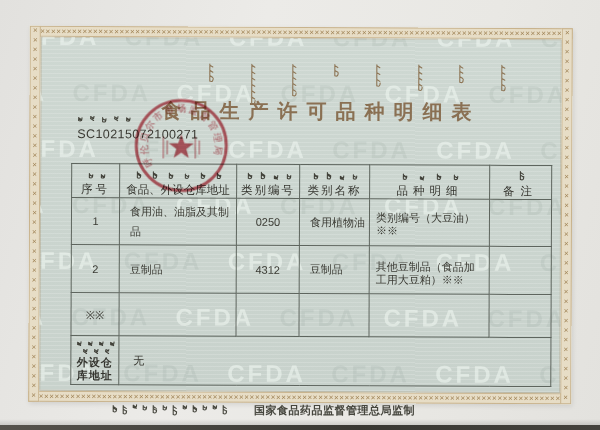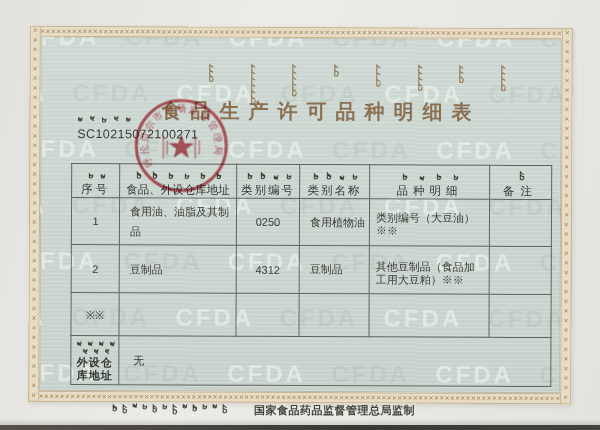--- a/index.html
+++ b/index.html
@@ -65,21 +65,21 @@
             width:38px;margin:1px auto 0;line-height:13px;}
   .wh-mg{justify-content:center;color:#42423a;margin-top:2px;}
   .wh-mg+.wh-mg{margin-top:1px;}
   td.wh-value{vertical-align:middle;padding-left:14px !important;font-size:11.5px;}
 
   
   .stamp{position:absolute;left:97px;top:64px;width:110px;height:110px;
          opacity:.82;mix-blend-mode:multiply;filter:blur(.4px);}
 
   
-  .footer{position:absolute;left:110px;top:403px;display:flex;align-items:flex-start;gap:26px;}
+  .footer{position:absolute;left:110px;top:403px;display:flex;align-items:center;gap:26px;}
   .footer-mg{color:#45453c;}
   .footer-text{font-size:11px;font-weight:bold;color:#45453d;letter-spacing:.5px;}
 </style>
 </head>
 <body>
 
 <div class="photo">
 
   <div class="cert">
     <div class="lace lace-t">××××××××××××××××××××××××××××××××××××××××××××××××××××××××××××××××××××××××××××××××××××××××××××××××××××××××××××××××××××××××××××××××××××××××××××××××××××××××××××××××××××××××××××××××××××××××××××××××××××××××××××××××××××××××××××××××××××××××××××××××××××××××××××××××××××××××××××××××××××××××××××××××××××××××××××××××××××××××××××××××××××××××××××××××××××××××××××××××××××××××××××××××××××××××××××××××××××××××××××××××</div>

